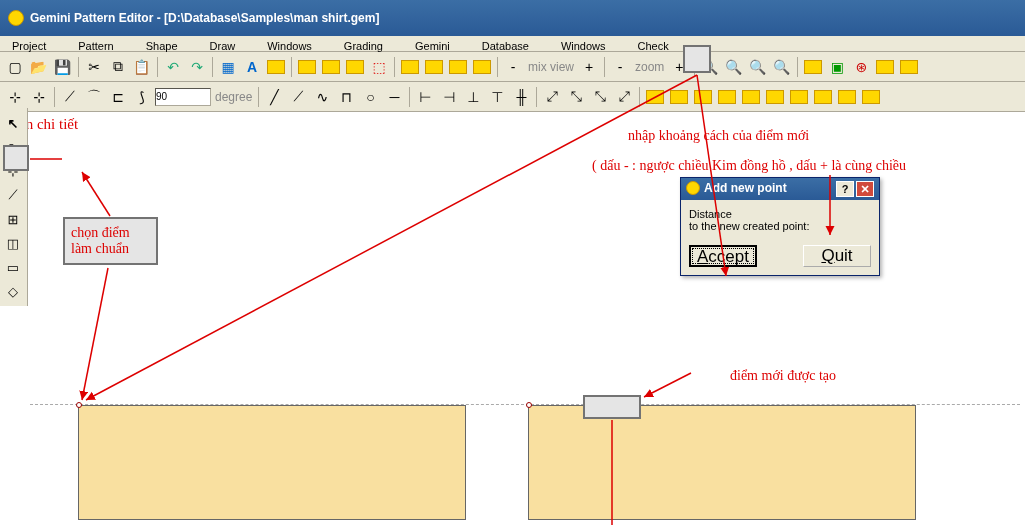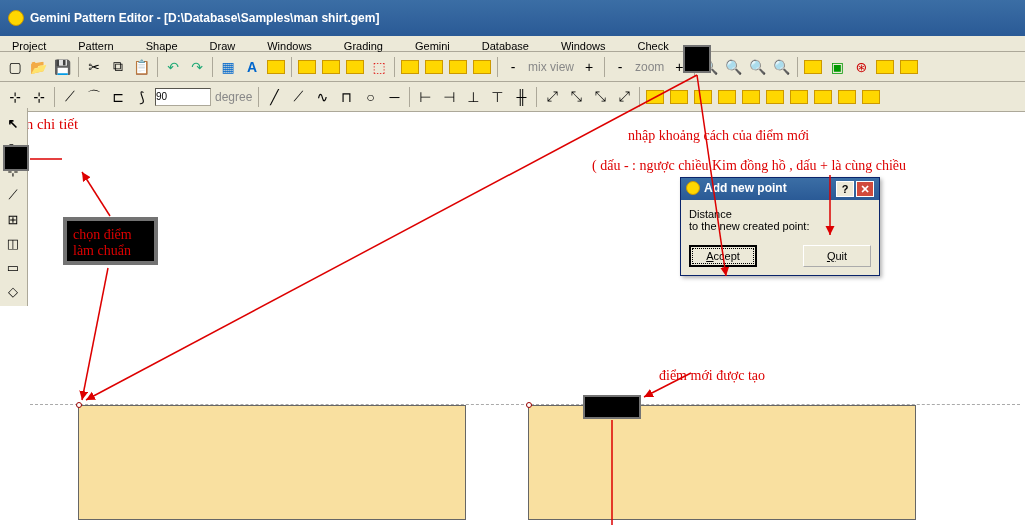--- a/index.html
+++ b/index.html
@@ -12,37 +12,37 @@
 .tbtn { width: 22px; height: 22px; border: 1px solid transparent; display: flex; align-items: center; justify-content: center; cursor: pointer; font-size: 14px; }
 .sep { width: 1px; height: 20px; background: #aca899; margin: 0 2px; }
 .input-sm { width: 56px; height: 18px; font-size: 10px; border: 1px inset #aca899; background: #fff; }
 .label-sm { font-size: 12px; color: #888; padding: 0 2px; }
 .vtoolbar { position: absolute; top: 108px; left: 0; width: 28px; background: #ece9d8; border-right: 1px solid #aca899; display: flex; flex-direction: column; gap: 2px; padding: 4px 2px; }
 .vbtn { width: 22px; height: 22px; border: 1px solid transparent; display: flex; align-items: center; justify-content: center; cursor: pointer; font-size: 13px; }
 .pattern-rect { position: absolute; background: #f9e0a0; border: 1px solid #666; }
 .pattern-rect.left { left: 78px; top: 405px; width: 388px; height: 115px; }
 .pattern-rect.right { left: 528px; top: 405px; width: 388px; height: 115px; }
 .dash-h { position: absolute; left: 30px; right: 5px; top: 404px; border-top: 1px dashed #aaa; }
-.red-box { position: absolute; border: 4px solid #737373; background: #000000; }
+.red-box { position: absolute; border: 2px solid #737373; background: #e5e5e5; }
 .box1 { left: 63px; top: 217px; width: 95px; height: 48px; color: #d00; padding: 6px; font-family: 'Times New Roman', serif; font-size: 14px; }
 .box2 { left: 113px; top: 452px; width: 144px; height: 28px; color: #d00; padding: 4px; border: none; font-family: 'Times New Roman', serif; font-size: 15px; }
 .box3 { left: 583px; top: 395px; width: 58px; height: 24px; border-width: 2px; }
 .box4 { left: 3px; top: 145px; width: 26px; height: 26px; border-width: 2px; }
 .box5 { left: 683px; top: 45px; width: 28px; height: 28px; border-width: 2px; }
 .anno-text { position: absolute; color: #d00; font-family: 'Times New Roman', serif; font-size: 14px; }
 .dialog { position: absolute; left: 680px; top: 177px; width: 200px; background: #ece9d8; border: 1px solid #0a246a; box-shadow: 2px 2px 4px rgba(0,0,0,.3); }
 .dlg-title { background: linear-gradient(#3b6ea5,#2a5a96); color: #fff; font-weight: bold; padding: 3px 5px; display: flex; align-items: flex-start; font-size: 12px; }
 .dlg-title .icon { width: 14px; height: 14px; background: #ffd700; border-radius: 50%; margin-right: 4px; border: 1px solid #c90; }
 .dlg-title .spacer { flex: 1; }
 .dlg-title .btns { display: flex; gap: 2px; }
 .dlg-title .wbtn { width: 18px; height: 16px; background: #ece9d8; border: 1px solid #fff; display: flex; align-items: center; justify-content: center; font-size: 11px; font-weight: bold; color: #000; cursor: pointer; }
 .dlg-title .wbtn.close { background: #d04a3c; color: #fff; }
 .dlg-body { padding: 8px; font-size: 11px; }
 .dlg-input { width: 150px; height: 18px; border: 1px inset #aca899; padding: 0 3px; font-size: 11px; background: #fff; }
-.dlg-btn { width: 68px; height: 22px; border: 1px outset #fff; background: #ece9d8; font-size: 11px; cursor: pointer; }
+.dlg-btn { width: 68px; height: 22px; border: 1px outset #fff; background: #ece9d8; font-size: 17px; cursor: pointer; }
 .dlg-btn.default { border: 2px solid #000; outline: 1px dotted #000; outline-offset: -4px; }
 svg.arrows { position: absolute; top: 0; left: 0; width: 1025px; height: 527px; pointer-events: none; }
 .ppt { position: absolute; width: 6px; height: 6px; background: #fff; border: 1px solid #900; border-radius: 50%; }
 .yellow-tool { background: #ffd700; border: 1px solid #c90; width: 18px; height: 14px; }
 </style>
 </head>
 <body>
 
 <div class="titlebar">
   <span class="icon"></span>
@@ -210,21 +210,21 @@
 <div class="ppt" style="left:605px;top:402px"></div>
 
 <div class="red-box box4"></div>
 <div class="red-box box5"></div>
 <div class="red-box box3"></div>
 
 <div class="red-box box1">
   <div>chọn điểm làm chuẩn</div>
 </div>
 <div class="box2">chọn chi tiết</div>
-<div class="anno-text" style="left:659px;top:368px">điểm mới được tạo</div>
+<div class="anno-text" style="left:730px;top:368px">điểm mới được tạo</div>
 <div class="anno-text" style="left:628px;top:128px">nhập khoảng cách của điểm mới</div>
 <div class="anno-text" style="left:592px;top:158px">( dấu - : ngược chiều Kim đồng hồ , dấu + là cùng chiều</div>
 
 <div class="dialog">
   <div class="dlg-title">
     <span class="icon"></span>
     <span>Add new point</span>
     <span class="spacer"></span>
     <span class="btns">
       <span class="wbtn">?</span>

